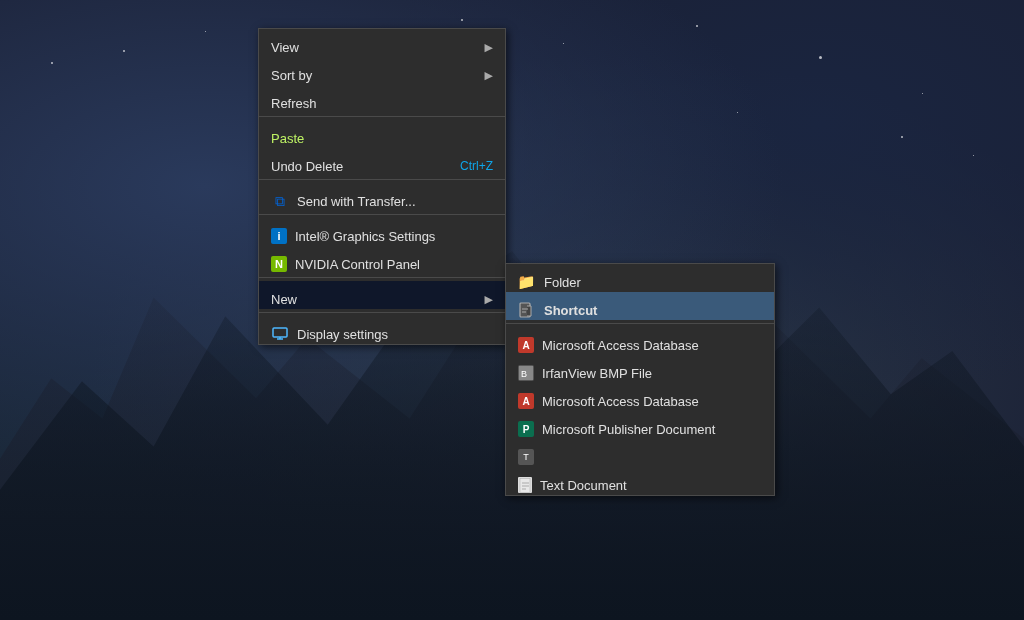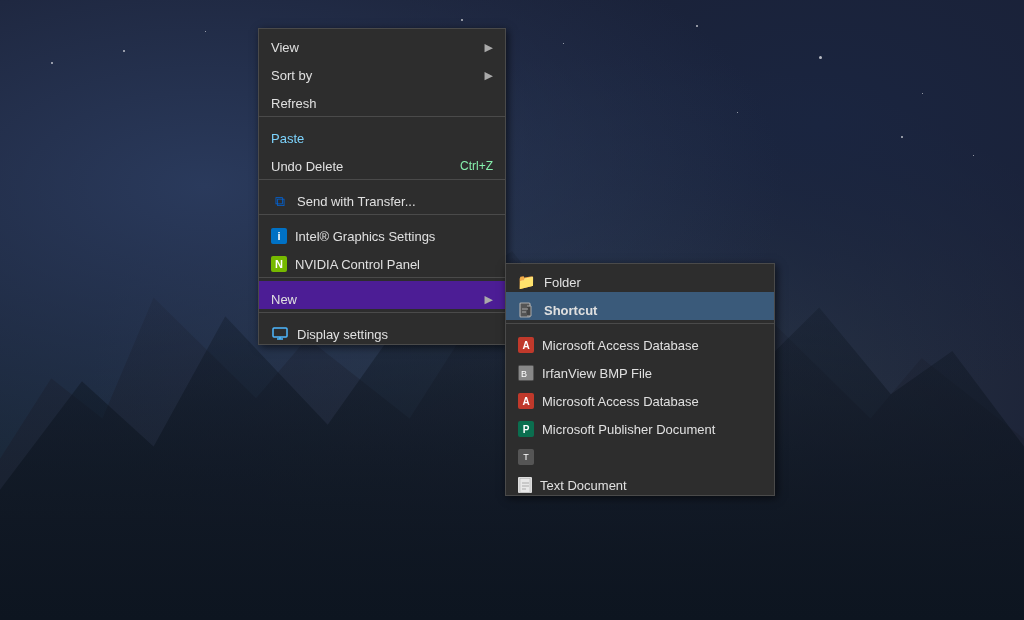--- a/index.html
+++ b/index.html
@@ -89,30 +89,30 @@
       align-items: center;
       padding: 13px 12px 5px 12px;
       color: #e0e0e0;
       cursor: pointer;
       position: relative;
       height: 28px;
       gap: 8px;
     }
 
     .menu-item.disabled {
-      color: #7dd3fc;
+      color: #bef264;
       cursor: default;
     }
 
     .menu-item .item-label {
       flex: 1;
     }
 
     .menu-item .shortcut {
-      color: #86efac;
+      color: #0ea5e9;
       font-size: 12px;
     }
 
     .menu-item .arrow {
       color: #aaa;
       font-size: 11px;
     }
 
     .menu-item .icon {
       width: 18px;
@@ -216,21 +216,21 @@
     <span class="item-label">Intel® Graphics Settings</span>
   </div>
 
   <div class="menu-item">
     <span class="icon" style="background:#76b900;color:white;border-radius:2px;font-weight:bold;font-size:11px;width:16px;height:16px;display:flex;align-items:center;justify-content:center;">N</span>
     <span class="item-label">NVIDIA Control Panel</span>
   </div>
 
   <div class="menu-separator"></div>
 
-  <div class="menu-item" style="background:#4c1d95;">
+  <div class="menu-item" style="background:#0f172a;">
     <span class="item-label">New</span>
     <span class="arrow">▶</span>
   </div>
 
   <div class="menu-separator"></div>
 
   <div class="menu-item">
     <span class="icon display-icon" style="color:#4db8ff;">
       <svg width="16" height="16" viewBox="0 0 16 16" fill="#4db8ff">
         <rect x="1" y="2" width="14" height="9" rx="1" fill="none" stroke="#4db8ff" stroke-width="1.5"></rect>

